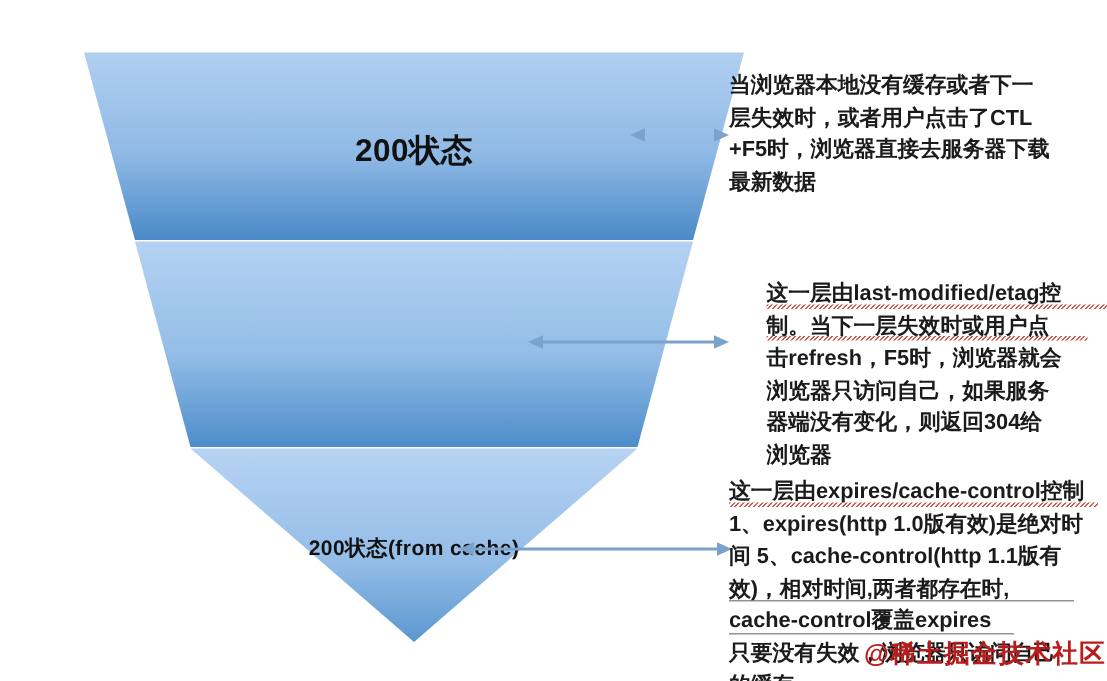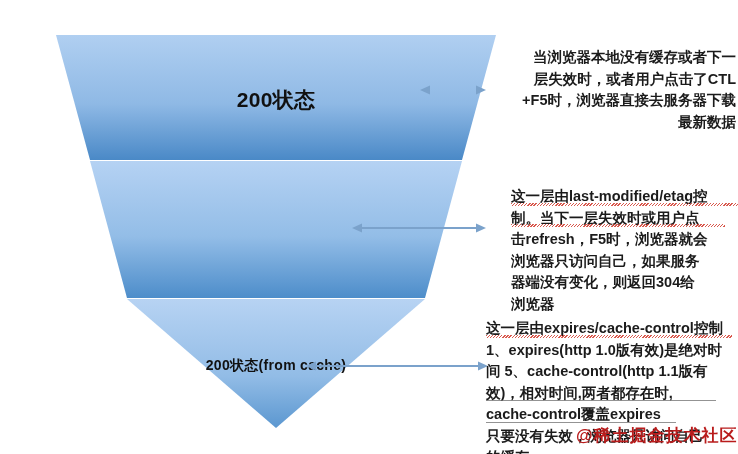--- a/index.html
+++ b/index.html
@@ -66,21 +66,21 @@
 
   
   .annotation {
     position: absolute;
     color: #1b1b1b;
     font-size: 14.5px;
     line-height: 21.5px;
     font-weight: 600;
     letter-spacing: 0px;
   }
-  #annotation-1 { left: 486px; top: 47px; width: 250px; text-align: right; }
+  #annotation-1 { left: 486px; top: 47px; width: 250px; }
   #annotation-2 { left: 511px; top: 186px; width: 250px; }
   #annotation-3 { left: 486px; top: 318px; width: 252px; }
 
   .ann-line { display: block; white-space: nowrap; }
 
   
   .squiggle {
     position: absolute;
     height: 3px;
     background-image:

